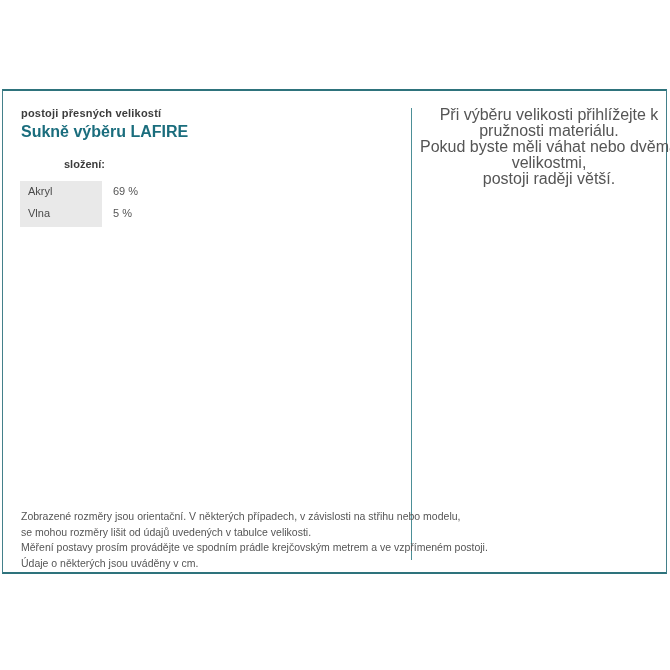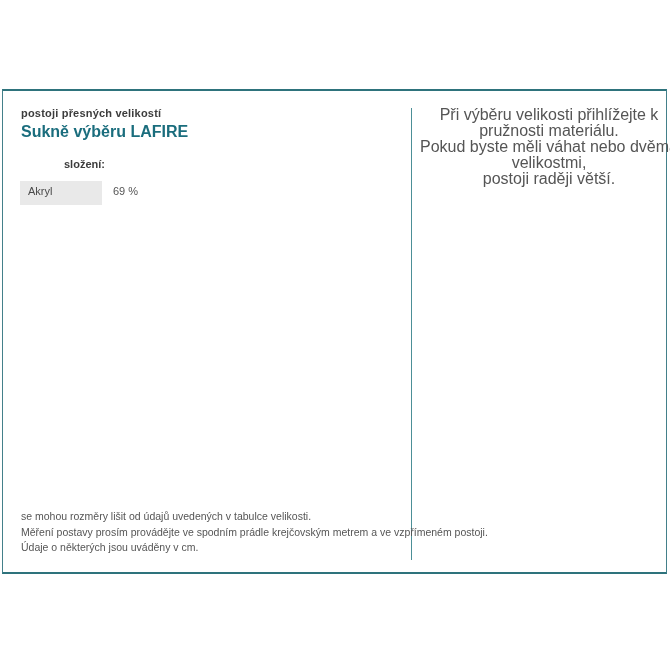--- a/index.html
+++ b/index.html
@@ -64,30 +64,35 @@
 
     <div class="title">Sukně výběru LAFIRE</div>
 
     <div class="comp-label">složení:</div>
 
     <div class="comp-table">
         <div class="comp-row">
           <div class="comp-name">Akryl</div>
           <div class="comp-value">69 %</div>
         </div>
+        <div class="comp-row">
+          <div class="comp-name">Vlna</div>
+          <div class="comp-value">5 %</div>
+        </div>
       </div>
 
     <div class="divider"></div>
 
     <div class="advice">
         <div>Při výběru velikosti přihlížejte k pružnosti materiálu.</div>
         <div>Pokud byste měli váhat nebo dvěma velikostmi,</div>
         <div>postoji raději větší.</div>
       </div>
 
     <div class="notes">
+        <div>Zobrazené rozměry jsou orientační. V některých případech, v závislosti na střihu nebo modelu,</div>
         <div>se mohou rozměry lišit od údajů uvedených v tabulce velikosti.</div>
         <div>Měření postavy prosím provádějte ve spodním prádle krejčovským metrem a ve vzpřímeném postoji.</div>
         <div>Údaje o některých jsou uváděny v cm.</div>
       </div>
 
   </div>
 </div>
 
 </body></html>

